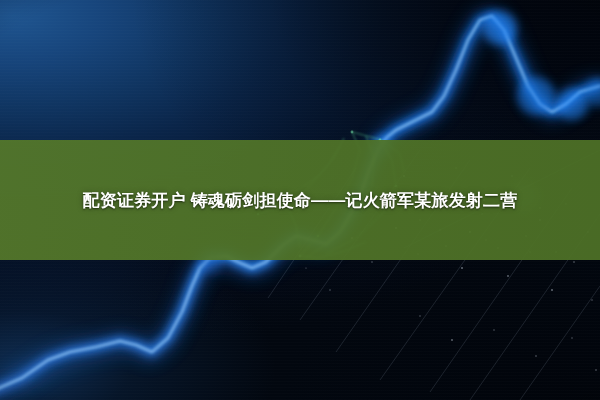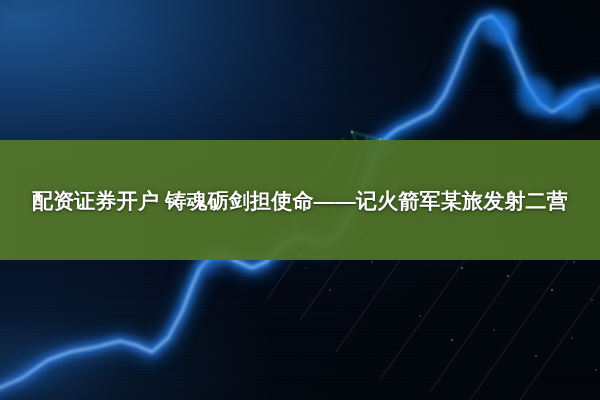--- a/index.html
+++ b/index.html
@@ -121,21 +121,21 @@
     height: 120px;
     display: flex;
     align-items: center;
     justify-content: center;
     z-index: 40;
   }
   .title {
     width: 560px;
     text-align: center;
     color: #ffffff;
-    font-size: 21px;
+    font-size: 17px;
     line-height: 41px;
     font-weight: bold;
     letter-spacing: .2px;
     text-shadow:
        0 1px 2px rgba(0,0,0,0.55),
        0 0 6px rgba(0,0,0,0.30);
     -webkit-font-smoothing: antialiased;
   }
 </style>
 </head>

